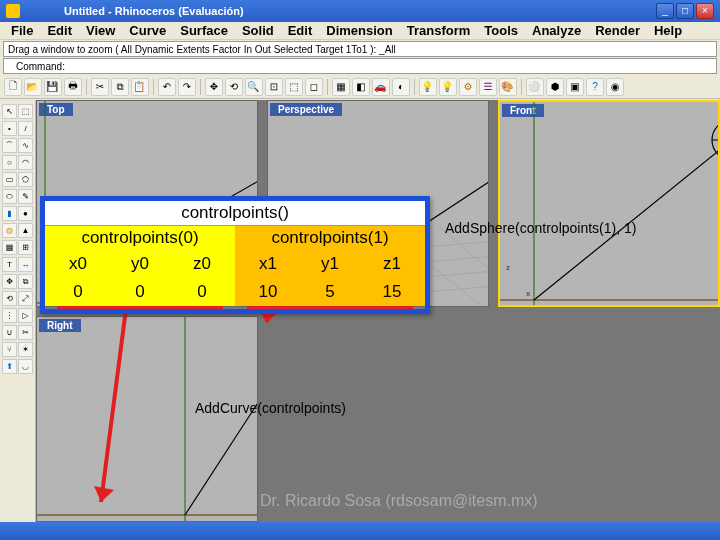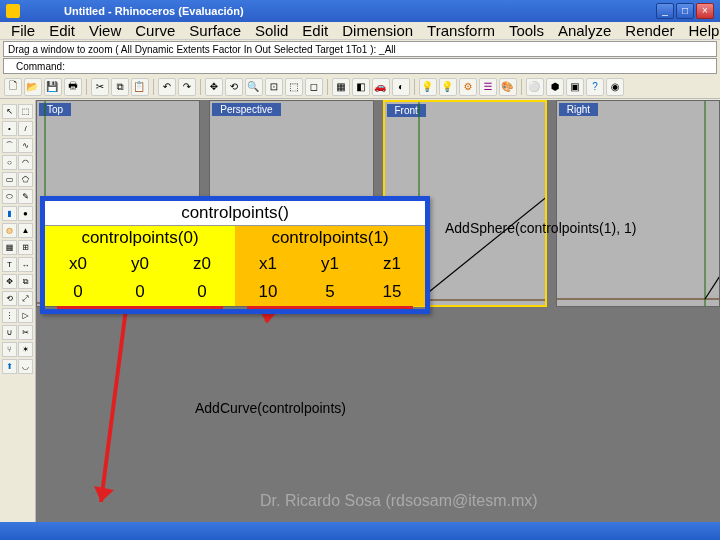--- a/index.html
+++ b/index.html
@@ -6,37 +6,37 @@
   body { width: 720px; height: 540px; background: #ece9d8; overflow: hidden; position: relative; }
   
   .titlebar { height: 22px; background: linear-gradient(#3b77dd, #2c5fc7); display: flex; align-items: center; padding: 0 6px; }
   .title-icon { width: 14px; height: 14px; background: #ffc800; border-radius: 2px; margin-right: 6px; }
   .title-text { color: #fff; font-size: 11px; font-weight: bold; flex: 1; padding-left: 38px; }
   .winbtns { display: flex; gap: 2px; }
   .winbtn { width: 18px; height: 16px; background: linear-gradient(#5a8de8,#2c5fc7); border: 1px solid #1a3f8f; border-radius: 2px; color:#fff; font-size:10px; text-align:center; line-height:14px; }
   .winbtn.close { background: linear-gradient(#e88,#c33); border-color:#922; }
   
   .menubar { height: 18px; background: #ece9d8; display: flex; align-items: center; padding: 0 4px; border-bottom: 1px solid #ccc; }
-  .menu-item { font-size: 15px; padding: 0 7px; cursor: default; }
+  .menu-item { font-size: 13px; padding: 0 7px; cursor: default; font-weight: bold; }
   
   .prompt-row { height: 16px; background: #fff; border: 1px solid #999; margin: 1px 3px; font-size: 10px; padding: 0 4px; display: flex; align-items: center; }
   .cmd-row { height: 16px; background: #fff; border: 1px solid #999; margin: 0 3px 1px; font-size: 10px; display: flex; align-items: center; }
   .cmd-label { font-weight: normal; padding: 0 12px; }
   .cmd-input { flex: 1; border: none; font-size: 10px; outline: none; }
   
   .toolbar { height: 24px; background: #ece9d8; border-bottom: 1px solid #bbb; display: flex; align-items: center; padding: 0 4px; gap: 2px; }
   .tbtn { width: 18px; height: 18px; border: 1px solid #ccc; background: #f5f5f0; border-radius: 2px; display:flex; align-items:center; justify-content:center; font-size:10px; }
   .tsep { width: 1px; height: 16px; background: #bbb; margin: 0 2px; }
   
   .workspace { position: absolute; top: 100px; left: 0; right: 0; bottom: 18px; display: flex; }
   .vtoolbar { width: 36px; background: #ece9d8; border-right: 1px solid #bbb; display: flex; flex-direction: column; align-items: center; padding: 4px 0; gap: 2px; }
   .vtoolbar .row2 { display: flex; gap: 1px; }
   .vbtn { width: 15px; height: 15px; border: 1px solid #ccc; background: #f5f5f0; font-size:8px; display:flex; align-items:center; justify-content:center; }
   
-  .viewports { flex: 1; display: grid; grid-template-columns: 1fr 1fr 1fr 1fr; grid-template-rows: 1fr 1fr; gap: 9px; background: #777; padding: 0; position: relative; }
+  .viewports { flex: 1; display: grid; grid-template-columns: 1fr 1fr 1fr; grid-template-rows: 1fr 1fr; gap: 9px; background: #777; padding: 0; position: relative; font-weight: bold; }
   .vp { background: #b5b5b5; border: 1px solid #666; position: relative; overflow: hidden; }
   .vp.active { border: 2px solid #ffd800; }
   .vp-label { position: absolute; top: 2px; left: 2px; background: #3b5da8; color: #fff; font-size: 10px; padding: 1px 8px; }
   
   .axis-widget { position: absolute; font-size: 8px; color: #555; }
   
   .cp-table { position: absolute; left: 40px; top: 196px; width: 390px; font-size: 17px; border: 5px solid #1d4ed8; z-index: 10; box-shadow: 2px 2px 4px rgba(0,0,0,0.3); }
   .cp-hdr { background: #fff; text-align: center; padding: 2px; border-bottom: 1px solid #999; }
   .cp-row { display: flex; }
   .cp-half { flex: 1; text-align: center; padding: 2px; }

